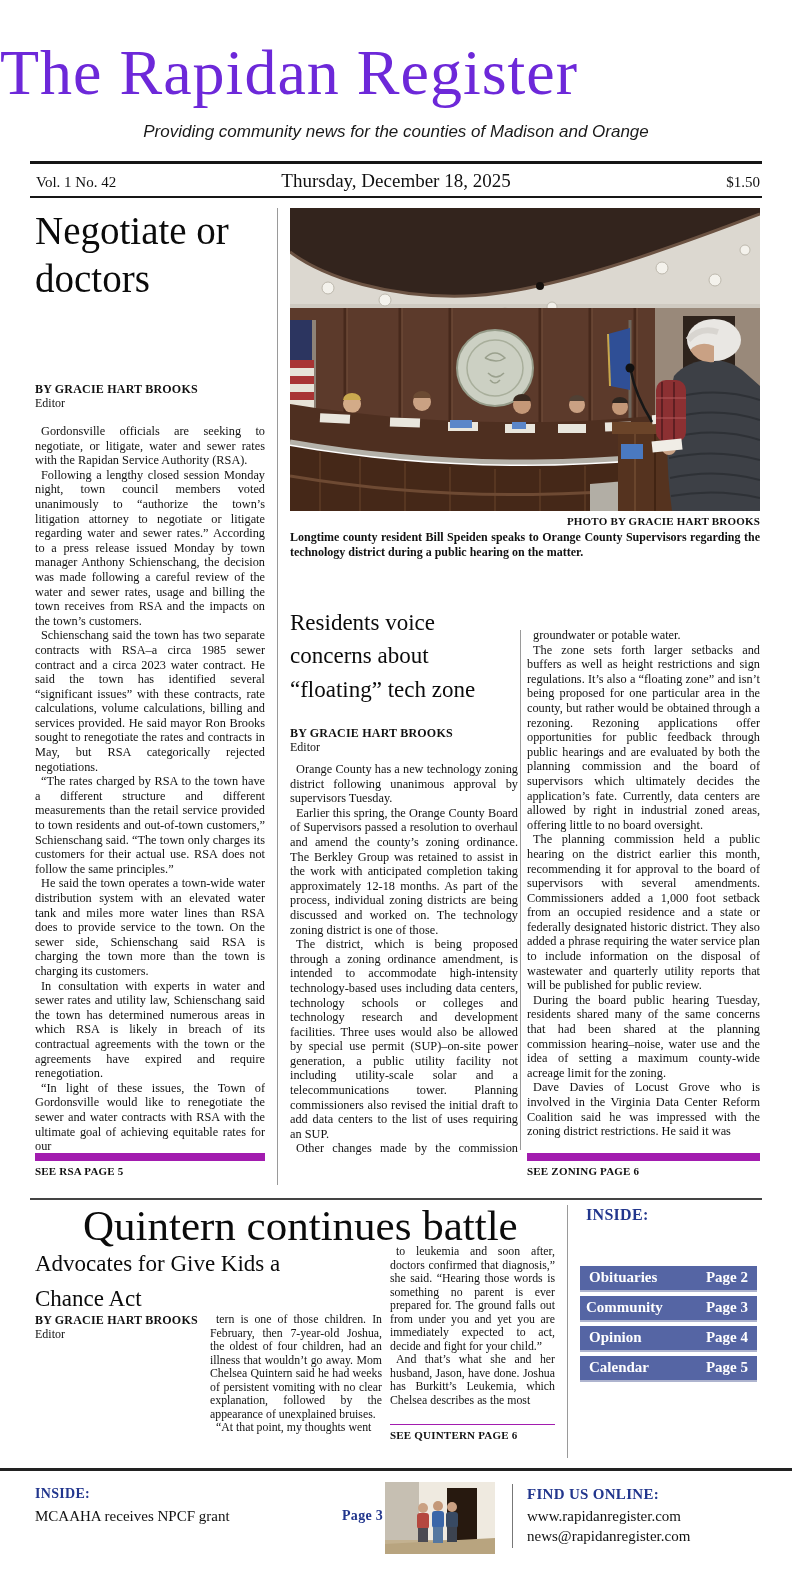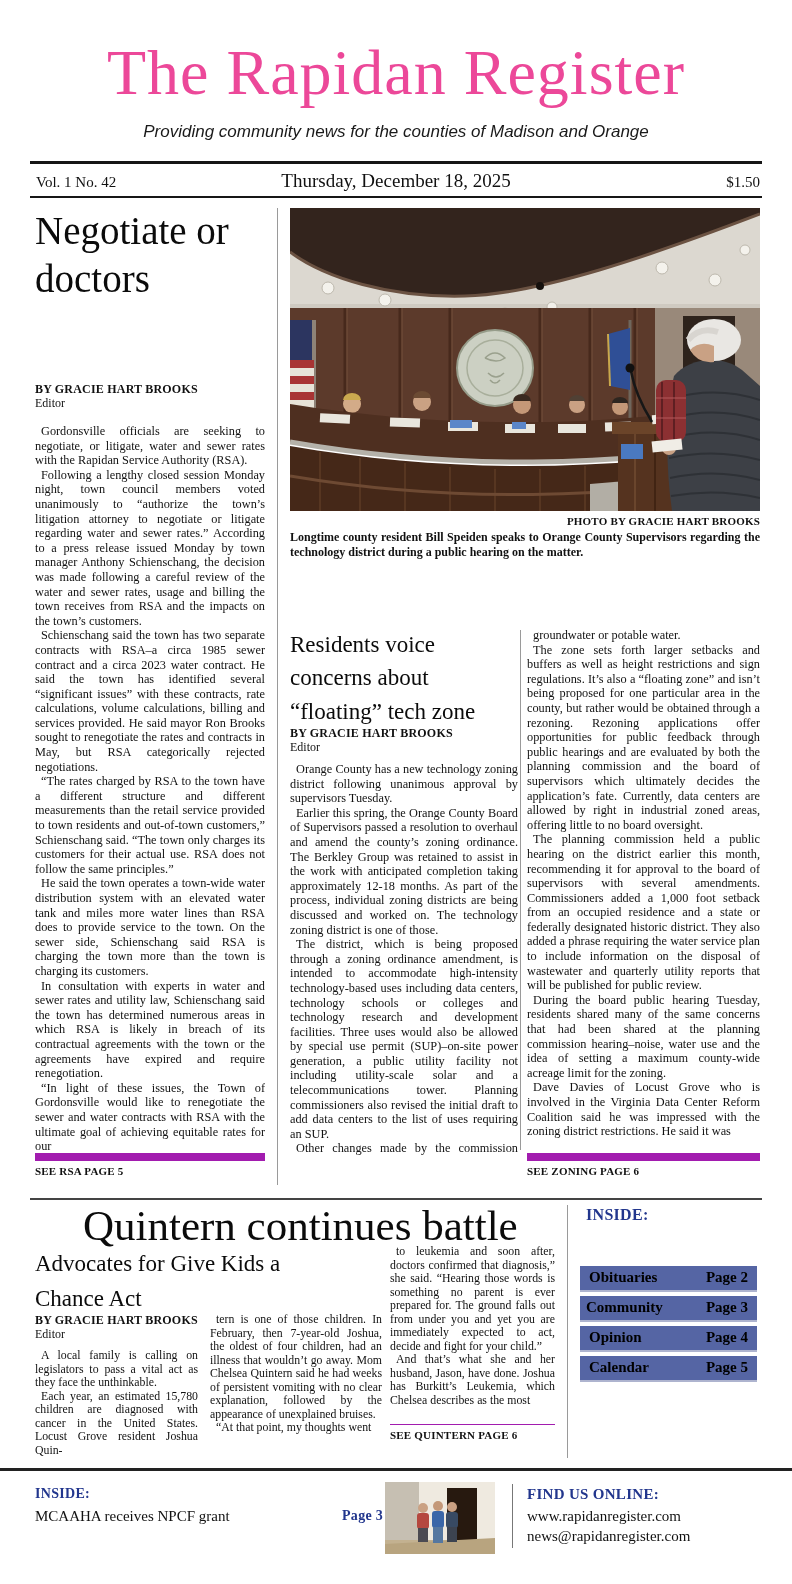--- a/index.html
+++ b/index.html
@@ -2,22 +2,22 @@
 <html><head>
 <meta charset="utf-8">
 <style>
   html,body{margin:0;padding:0;background:#fff;}
   .page{position:relative;width:792px;height:1584px;background:#fff;overflow:hidden;
         font-family:"Liberation Serif",serif;color:#111;}
   .abs{position:absolute;}
   .rule{position:absolute;background:#161616;}
   .vrule{position:absolute;width:1px;background:#9a9a9a;}
   
-  .masthead-title{position:absolute;left:0;right:0;top:38px;text-align:center;
-      font-size:64px;line-height:1.1;font-weight:400;letter-spacing:1px;color:#ec4899;}
+  .masthead-title{position:absolute;left:0;right:0;top:38px;text-align:left;
+      font-size:64px;line-height:1.1;font-weight:400;letter-spacing:1px;color:#6d28d9;}
   .tagline{position:absolute;left:0;right:0;top:122px;text-align:center;
       font-family:"Liberation Sans",sans-serif;font-style:italic;font-size:17px;color:#1a1a1a;}
   .dateline{position:absolute;left:30px;right:30px;top:170px;height:24px;}
   .vol{position:absolute;left:6px;top:4px;font-size:15px;}
   .issue-date{position:absolute;left:0;right:0;top:0;text-align:center;font-size:19px;}
   .price{position:absolute;right:2px;top:4px;font-size:15px;}
   
   .hl{position:absolute;font-weight:400;color:#0b0b0b;}
   .subhead{position:absolute;font-size:23px;line-height:1.45;font-weight:400;color:#0b0b0b;}
   .byline{position:absolute;font-size:12px;line-height:14px;}
@@ -27,21 +27,21 @@
   .col p{margin:0;text-indent:6px;}
   .col-sm{font-size:11.8px;line-height:13.5px;}
   .jump{position:absolute;border-top:8px solid #a21caf;text-align:left;
         font-weight:bold;font-size:11px;padding-top:4px;letter-spacing:.2px;}
   
   .photo-credit{position:absolute;text-align:right;font-weight:bold;font-size:11px;letter-spacing:.2px;}
   .photo-caption{position:absolute;font-weight:bold;font-size:12px;line-height:15px;text-align:justify;}
   
   .inside-label{position:absolute;font-weight:bold;font-size:16px;color:#22368d;letter-spacing:.3px;}
   .inside-bar{position:absolute;left:580px;width:177px;height:24px;background:#5565a4;
-      color:#000000;font-weight:bold;font-size:15px;line-height:23px;box-sizing:border-box;
+      color:#ffffff;font-weight:bold;font-size:15px;line-height:23px;box-sizing:border-box;
       padding:0 9px;display:flex;justify-content:space-between;box-shadow:0 2px 0 #aeb4cf;}
   
   .footer-blue{position:absolute;font-weight:bold;font-size:14px;color:#22368d;letter-spacing:.3px;}
   .footer-text{position:absolute;font-size:15px;color:#111;}
 </style>
 </head>
 <body>
 
 <div class="page">
 
@@ -216,21 +216,21 @@
         <path d="M400,142 q8,14 24,12 l0,-16 q-14,-6 -24,4" fill="#c9a184"></path>
         <path d="M398,132 q12,-14 30,-8" fill="none" stroke="#d8d5d0" stroke-width="6"></path>
       </g>
     </svg>
   </div>
 
   <div class="photo-credit" style="left:290px;top:515px;width:470px;">PHOTO BY GRACIE HART BROOKS</div>
   <div class="photo-caption" style="left:290px;top:530px;width:470px;">Longtime county resident Bill Speiden speaks to Orange County Supervisors regarding the technology district during a public hearing on the matter.</div>
 
 
-  <div class="subhead" style="left:290px;top:628px;width:228px;font-family:Liberation Serif, serif;">Residents voice concerns about “floating” tech zone</div>
+  <div class="subhead" style="left:290px;top:606px;width:228px;font-family:Liberation Serif, serif;">Residents voice concerns about “floating” tech zone</div>
   <div class="byline" style="left:290px;top:726px;">
     <div class="by">BY GRACIE HART BROOKS</div>
     <div>Editor</div>
   </div>
   <div class="col" style="left:290px;top:762px;width:228px;height:395px;">
     <p>Orange County has a new technology zoning district following unanimous approval by supervisors Tuesday.</p>
     <p>Earlier this spring, the Orange County Board of Supervisors passed a resolution to overhaul and amend the county’s zoning ordinance. The Berkley Group was retained to assist in the work with anticipated completion taking approximately 12-18 months. As part of the process, individual zoning districts are being discussed and worked on. The technology zoning district is one of those.</p>
     <p>The district, which is being proposed through a zoning ordinance amendment, is intended to accommodate high-intensity technology-based uses including data centers, technology schools or colleges and technology research and development facilities. Three uses would also be allowed by special use permit (SUP)–on-site power generation, a public utility facility not including utility-scale solar and a telecommunications tower. Planning commissioners also revised the initial draft to add data centers to the list of uses requiring an SUP.</p>
     <p>Other changes made by the commission include not allowing the use of public water,</p>
   </div>
@@ -248,24 +248,20 @@
 
   <div class="rule" style="left:30px;width:732px;top:1198px;height:2px;background:#444;"></div>
 
   <div class="hl" style="left:35px;top:1203px;width:530px;font-size:43px;line-height:1.05;margin-left:48px;">Quintern continues battle</div>
   <div class="subhead" style="left:35px;top:1247px;width:300px;font-size:23px;line-height:1.5;">Advocates for Give Kids a Chance Act</div>
   <div class="byline" style="left:35px;top:1313px;">
     <div class="by">BY GRACIE HART BROOKS</div>
     <div>Editor</div>
   </div>
 
-  <div class="col col-sm" style="left:35px;top:1349px;width:163px;height:110px;">
-    <p>A local family is calling on legislators to pass a vital act as they face the unthinkable.</p>
-    <p>Each year, an estimated 15,780 children are diagnosed with cancer in the United States. Locust Grove resident Joshua Quin-</p>
-  </div>
   <div class="col col-sm" style="left:210px;top:1313px;width:172px;height:146px;">
     <p>tern is one of those children. In February, then 7-year-old Joshua, the oldest of four children, had an illness that wouldn’t go away. Mom Chelsea Quintern said he had weeks of persistent vomiting with no clear explanation, followed by the appearance of unexplained bruises.</p>
     <p>“At that point, my thoughts went</p>
   </div>
   <div class="col col-sm" style="left:390px;top:1245px;width:165px;height:175px;">
     <p>to leukemia and soon after, doctors confirmed that diagnosis,” she said. “Hearing those words is something no parent is ever prepared for. The ground falls out from under you and yet you are immediately expected to act, decide and fight for your child.”</p>
     <p>And that’s what she and her husband, Jason, have done. Joshua has Burkitt’s Leukemia, which Chelsea describes as the most</p>
   </div>
   <div class="jump" style="left:390px;top:1424px;width:165px;border-top-width:1.5px;">SEE QUINTERN PAGE 6</div>
 

